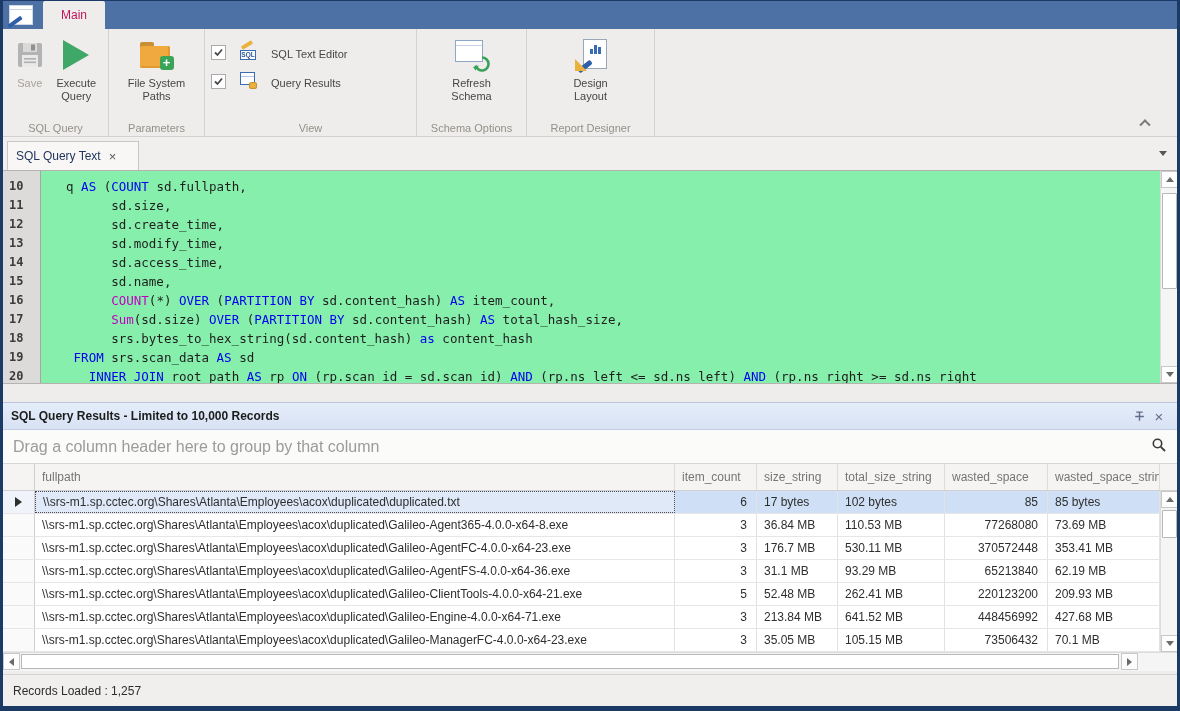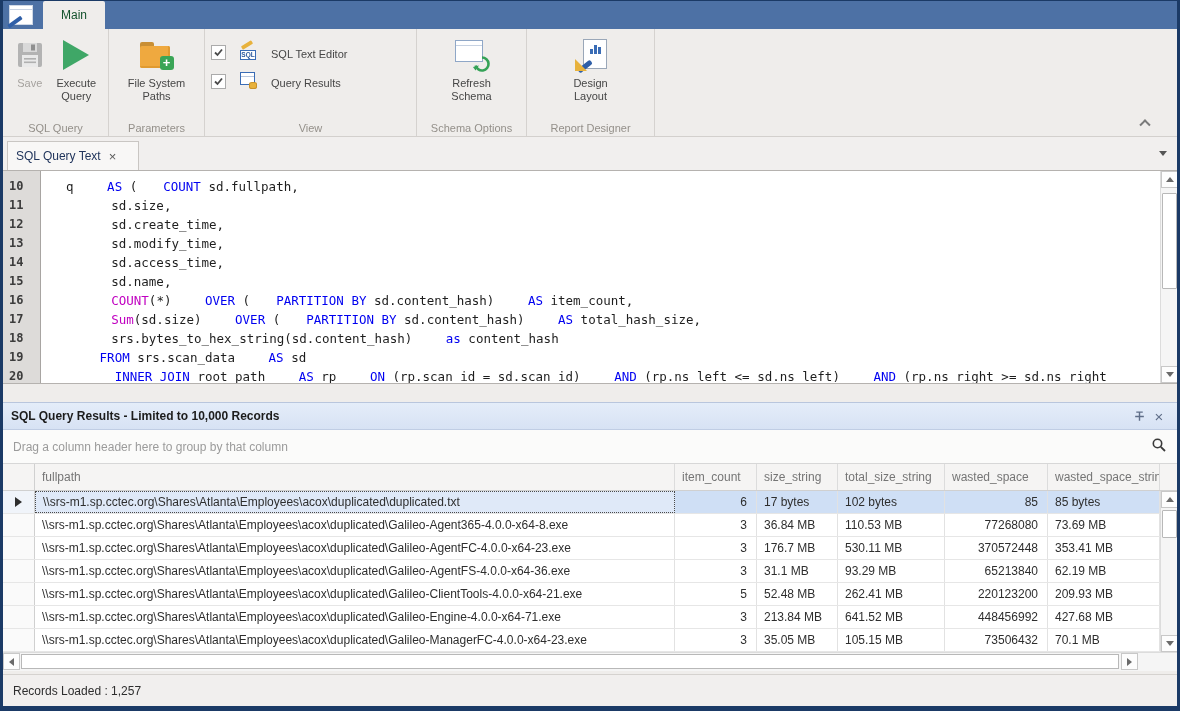--- a/index.html
+++ b/index.html
@@ -8,21 +8,21 @@
   .window {
     position: relative; width: 1180px; height: 711px;
     background:#eeecea;
     border-left:3px solid #1b3a66; border-right:3px solid #1b3a66;
     border-top:1px solid #1b3a66; border-bottom:5px solid #1b3a66;
     overflow:hidden;
   }
   
   .tabrow { height:28px; background:#4d71a5; display:flex; align-items:stretch; }
   .appbtn { width:36px; display:flex; align-items:center; justify-content:center; cursor:pointer; }
-  .ribbon-tab { margin-left:4px; width:62px; background:#efedeb; color:#14532d; font-size:12px;
+  .ribbon-tab { margin-left:4px; width:62px; background:#efedeb; color:#be185d; font-size:12px;
     display:flex; align-items:center; justify-content:center; border-radius:2px 2px 0 0; }
   
   .ribbon { height:108px; background:#efedeb; border-bottom:1px solid #d3d0cd; position:relative; display:flex; }
   .rgroup { position:relative; border-right:1px solid #d5d2cf; padding:4px 6px 18px 6px; display:flex; align-items:flex-start; }
   .rgroup-label { position:absolute; bottom:2px; left:0; right:0; text-align:center; font-size:11px; color:#94908a; }
   .bigbtn { display:flex; flex-direction:column; align-items:center; justify-content:flex-start; padding:5px 4px 2px 4px; cursor:pointer; border-radius:2px; }
   .bigbtn .cap { margin-top:5px; font-size:11px; line-height:13px; color:#464646; text-align:center; }
   .bigbtn.disabled .cap { color:#a5a29e; }
   .iconbox { height:34px; display:flex; align-items:center; justify-content:center; }
   
@@ -67,45 +67,45 @@
   .appicon .g .hd { height:5px; background:#4ca964; }
   .appicon .g .r1 { border-top:1px solid #c7d2e2; margin-top:3px; }
   .appicon .pen { position:absolute; left:-2px; bottom:1px; width:16px; height:4px; background:#2f5fa8; transform:rotate(-35deg); border-radius:1px; }
   
   .tabstrip { height:34px; background:#f1efee; border-bottom:1px solid #b5b2af; position:relative; display:flex; align-items:stretch; padding-top:4px; }
   .doctab { margin-left:4px; width:132px; background:#f8f7f6; border:1px solid #c9c6c3; border-bottom:none; display:flex; align-items:center; padding:0 8px; gap:8px; cursor:pointer; }
   .doctab .t { font-size:12px; font-weight:normal; color:#21355c; }
   .doctab .x { color:#5a5a5a; font-size:13px; cursor:pointer; }
   .strip-dd { position:absolute; right:10px; top:14px; width:0; height:0; border-left:4px solid transparent; border-right:4px solid transparent; border-top:5px solid #555; cursor:pointer; }
   
-  .editor { position:relative; height:212px; background:#ffffff; overflow:hidden; }
+  .editor { position:relative; height:212px; background:#86efac; overflow:hidden; }
   .gutter { position:absolute; left:0; top:0; bottom:0; width:38px; background:#dddbd9; border-right:1px solid #a8a5a2; }
   .codewrap { position:absolute; left:39px; right:17px; top:0; bottom:0; overflow:hidden; padding:6px 0 0 9px; }
   .cl { height:19px; line-height:19px; white-space:pre; font-family:"DejaVu Sans Mono", monospace; font-size:12.5px; color:#1e1e1e; }
-  .cl .k { color:#0000f0;margin-left:26px; }
+  .cl .k { color:#0000f0; }
   .cl .f { color:#c000c0; }
   .lncol { position:absolute; left:0; top:0; width:38px; padding:6px 0 0 6px; }
   .lnum { display:block; height:19px; line-height:19px; font-family:"DejaVu Sans Mono", monospace; font-size:12px; font-weight:bold; color:#3c3c3c; }
   .vscroll { position:absolute; right:0; top:0; bottom:0; width:17px; background:#f5f5f5; border-left:1px solid #dcdcdc; }
   .sbtn { position:absolute; left:0; width:17px; height:17px; background:#fdfdfd; border:1px solid #c8c8c8; display:flex; align-items:center; justify-content:center; cursor:pointer; }
   .tri-up { width:0;height:0;border-left:4px solid transparent;border-right:4px solid transparent;border-bottom:5px solid #6a6a6a; }
   .tri-dn { width:0;height:0;border-left:4px solid transparent;border-right:4px solid transparent;border-top:5px solid #6a6a6a; }
   .tri-lf { width:0;height:0;border-top:4px solid transparent;border-bottom:4px solid transparent;border-right:5px solid #6a6a6a; }
   .tri-rt { width:0;height:0;border-top:4px solid transparent;border-bottom:4px solid transparent;border-left:5px solid #6a6a6a; }
   .thumb { position:absolute; left:1px; width:15px; background:#fff; border:1px solid #b8b8b8; border-radius:1px; cursor:grab; }
   .splitter { height:19px; background:#efedeb; border-top:1px solid #b5b2af; cursor:row-resize; }
   
   .results { position:relative; height:268px; background:#fff; border-top:1px solid #b9c6dd; }
   .res-title { height:27px; background:linear-gradient(#e4edf9,#d7e2f4); border-bottom:1px solid #c0cde4;
     display:flex; align-items:center; padding:0 8px; }
   .res-title .t { font-size:12px; font-weight:bold; color:#1c1c1c; }
   .res-title .sp { flex:1; }
   .res-title .tbtn { width:20px; height:20px; display:flex; align-items:center; justify-content:center; cursor:pointer; color:#5f6e88; }
   .groupby { height:34px; background:#fbfbfa; border-bottom:1px solid #d7d7d7; display:flex; align-items:center; padding:0 10px; }
-  .groupby .hint { font-size:12px; color:#9b9b9b; flex:1; }
+  .groupby .hint { font-size:16px; color:#9b9b9b; flex:1; }
   .grid { position:relative; }
   .ghead { display:flex; height:27px; background:#f5f4f3; border-bottom:1px solid #d0d0d0; }
   .ghead .ind { width:32px; border-right:1px solid #d0d0d0; }
   .hc { font-size:12px; color:#757575; padding:6px 0 0 7px; border-right:1px solid #dcdcdc; overflow:hidden; white-space:nowrap; cursor:pointer; }
   .gr { display:flex; height:23px; border-bottom:1px solid #e6e6e6; background:#fff; cursor:pointer; }
   .gr.sel { background:#cfdff5; }
   .gr .ic { width:32px; border-right:1px solid #d0d0d0; background:#fafafa; display:flex; align-items:center; justify-content:center; }
   .gr.sel .ic { background:#f0f4fa; }
   .arrow { width:0;height:0;border-top:5px solid transparent;border-bottom:5px solid transparent;border-left:7px solid #2e2e2e; }
   .gc { font-size:12px; color:#2e2e2e; padding:4px 6px 0 7px; border-right:1px solid #e2e2e2; overflow:hidden; white-space:nowrap; }

